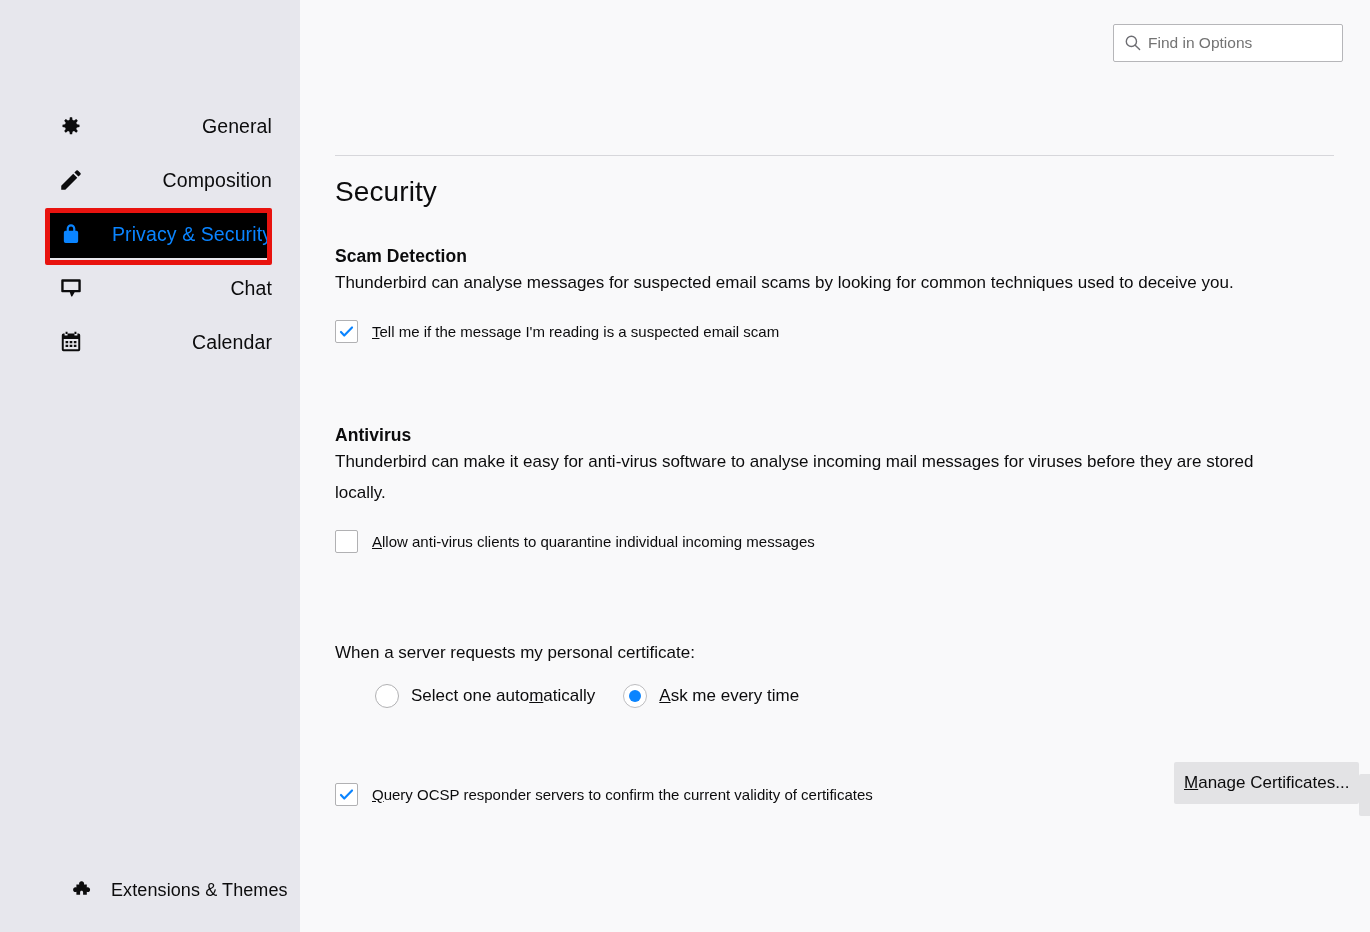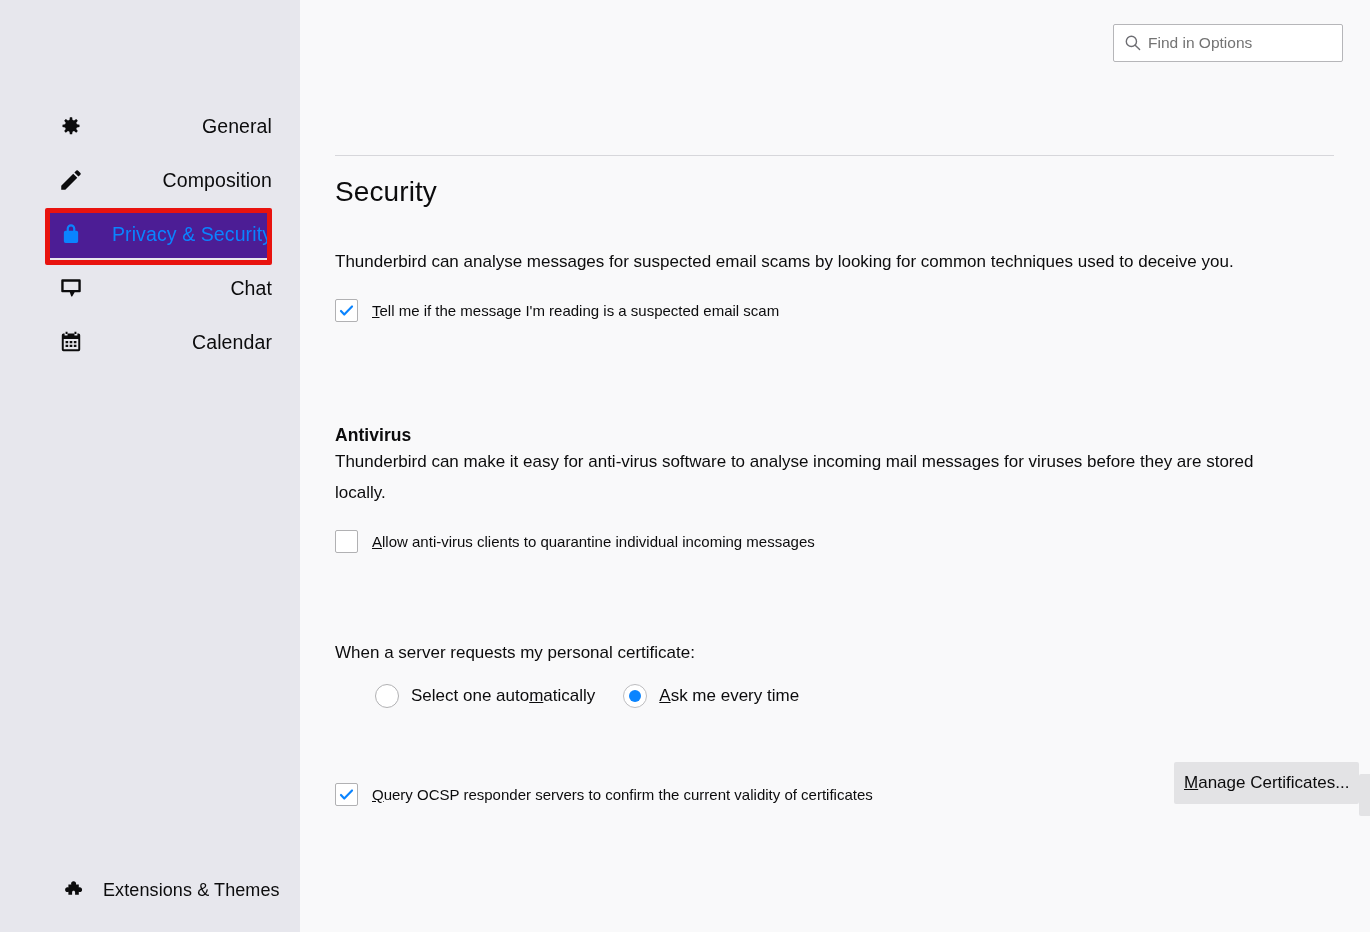--- a/index.html
+++ b/index.html
@@ -44,37 +44,37 @@
     flex: 0 0 32px;
   }
   .nav-item .nav-icon svg { display: block; }
   .nav-item .nav-label {
     font-size: 19.5px;
     margin-left: 12px;
     letter-spacing: 0.1px;
     white-space: nowrap;
   }
   .nav-item.selected {
-    background: #4c1d95;
+    background: #000000;
   }
   .nav-item.selected .nav-label { color: #0a84ff; }
 
   
   #nav-highlight {
     position: absolute;
     left: 45px; top: 208px;
     width: 227px; height: 57px;
     border: 5px solid #e8130f;
     border-radius: 2px;
     pointer-events: none;
   }
 
   #sidebar-footer {
     position: absolute;
-    left: 4px; bottom: 18px; width: 300px;
+    left: 12px; bottom: 18px; width: 300px;
   }
   #sidebar-footer .nav-item { margin-top: 0; margin-bottom: 0; }
   #sidebar-footer .nav-label { font-size: 18px; }
 
   
   #main {
     position: relative;
     flex: 1 1 auto;
     height: 932px;
     background: #f9f9fa;
@@ -314,20 +314,21 @@
       </div>
     </div>
 
     <div id="divider"></div>
 
     <div class="content">
 
       <h1 class="page-title">Security</h1>
 
       <section class="sec-scam">
+        <h2 class="section-title">Scam Detection</h2>
         <p class="section-desc desc-gap">Thunderbird can analyse messages for suspected email scams by looking for common techniques used to deceive you.</p>
 
         <div class="check-row">
           <span class="checkbox">
             <svg width="17" height="17" viewBox="0 0 16 16">
               <path d="M2.8 8.4l3.1 3.4 7.3-7.6" fill="none" stroke="#0a84ff" stroke-width="2" stroke-linecap="round" stroke-linejoin="round"></path>
             </svg>
           </span>
           <span class="check-label"><span class="ak">T</span><span>ell me if the message I'm reading is a suspected email scam</span></span>
         </div>

